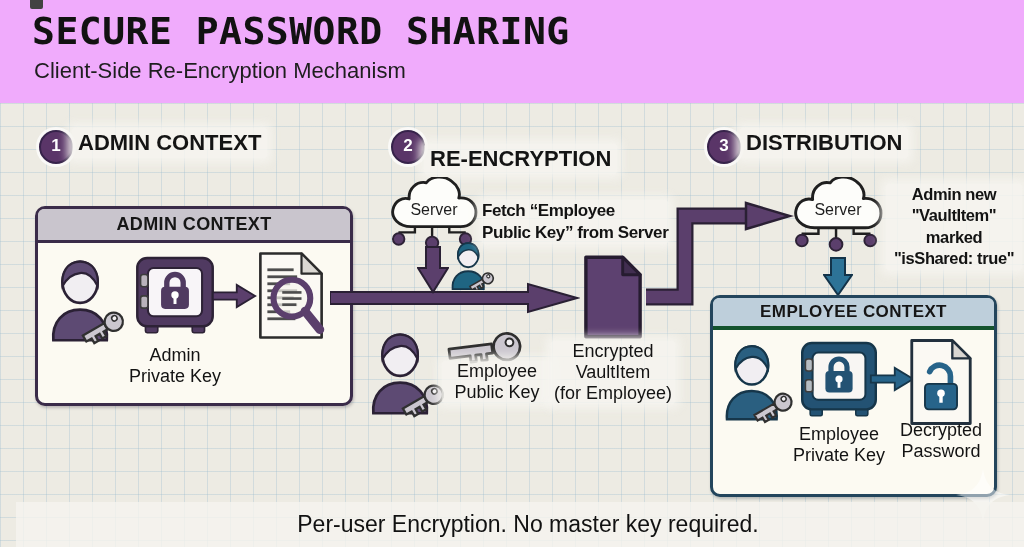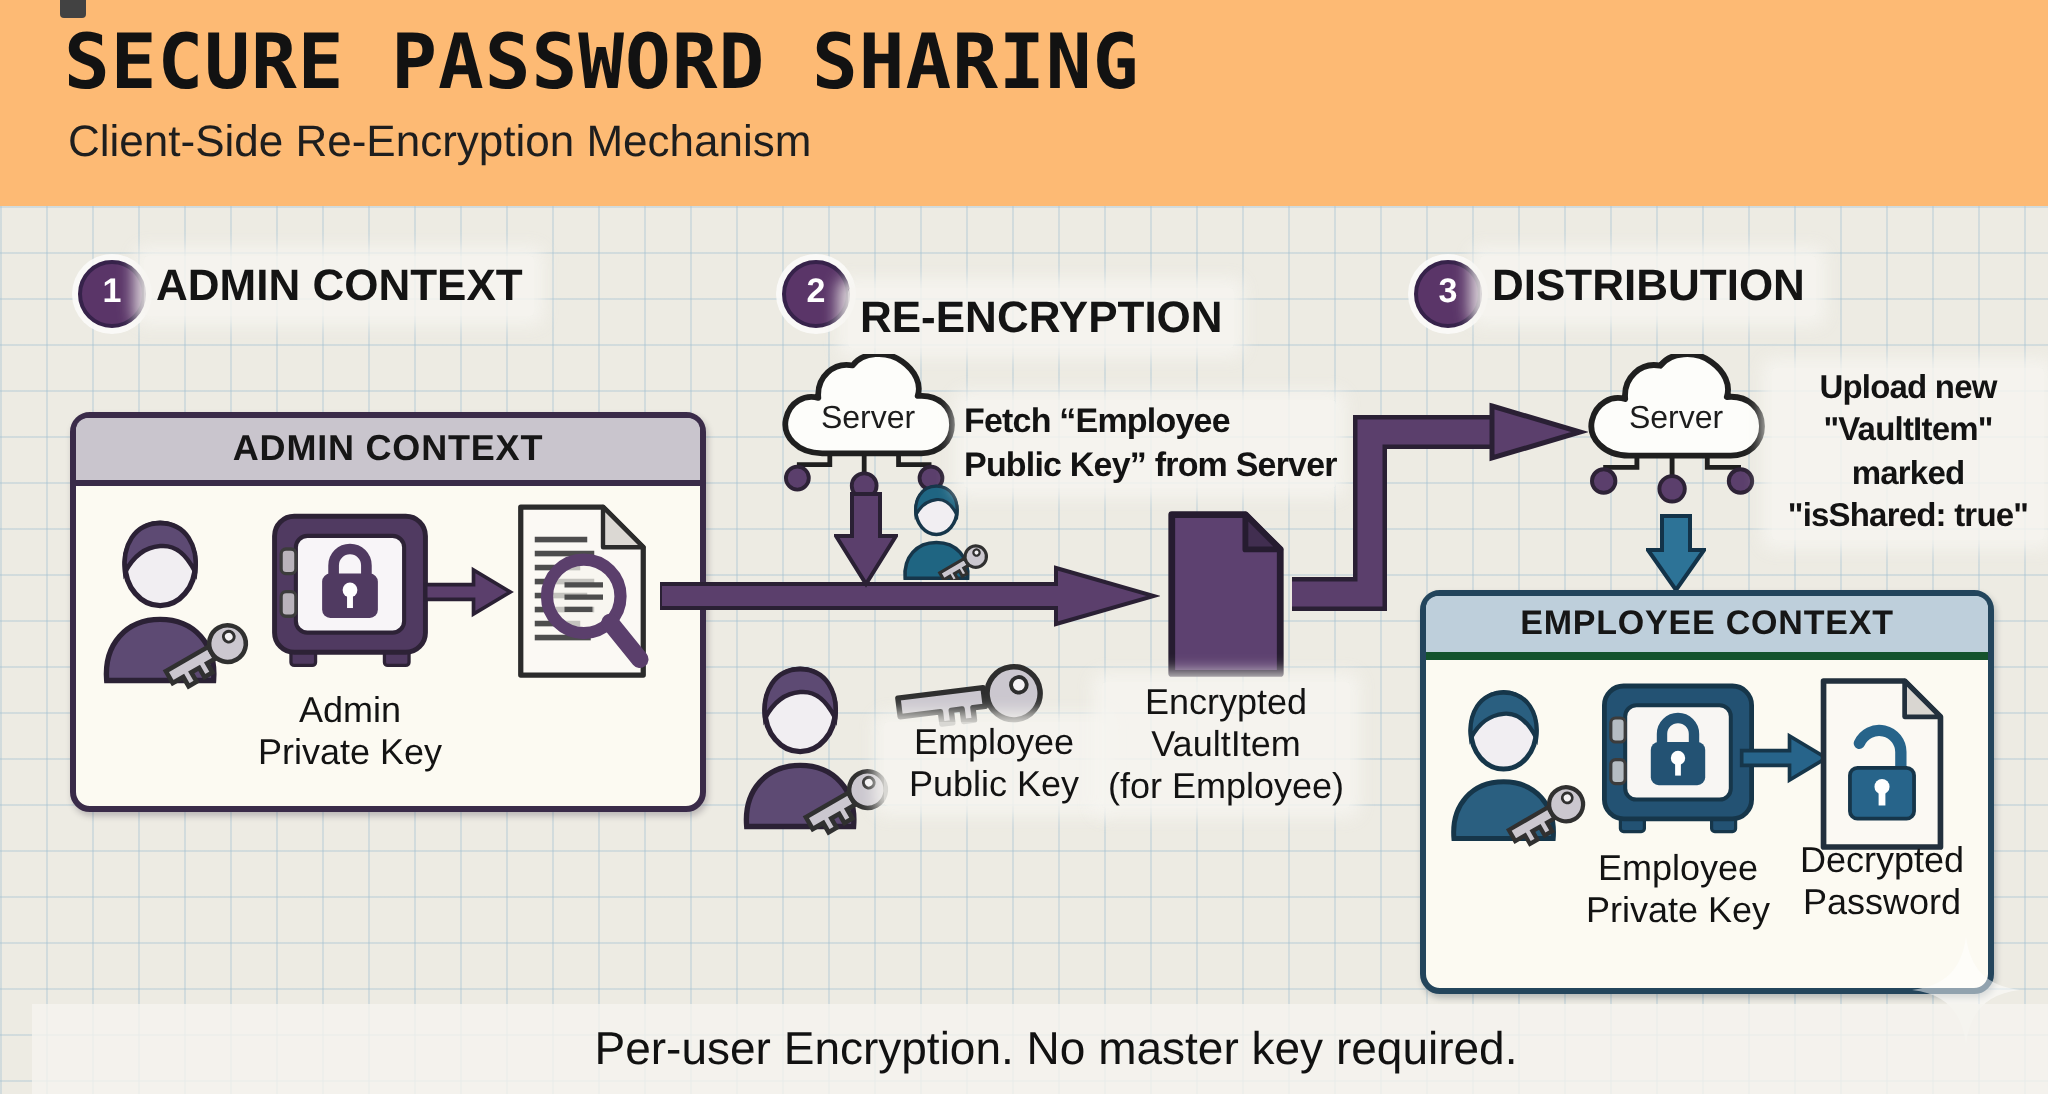--- a/index.html
+++ b/index.html
@@ -1,17 +1,17 @@
 <!DOCTYPE html>
 <html><head>
 <meta charset="utf-8">
 <style>
   html,body{margin:0;padding:0;background:#e9e8e4;}
   #app{position:relative;width:1024px;height:547px;overflow:hidden;
-       background:#fdba74;font-family:"Liberation Sans",sans-serif;color:#141414;}
+       background:#f0abfc;font-family:"Liberation Sans",sans-serif;color:#141414;}
   .abs{position:absolute;}
   .grid-area{left:0;top:103px;width:1024px;height:444px;background-color:#edebe3;
     background-image:linear-gradient(rgba(160,190,208,0.35) 1px,transparent 1px),
                      linear-gradient(90deg,rgba(160,190,208,0.35) 1px,transparent 1px);
     background-size:23px 23px;}
   .title{left:32px;top:8px;font:700 38px/1.25 "DejaVu Sans Mono",monospace;color:#121212;letter-spacing:0.5px;}
   .subtitle{left:34px;top:58px;font:400 22px/1.2 "Liberation Sans",sans-serif;color:#1e1e1e;}
   .corner-mark{left:30px;top:0;width:13px;height:9px;background:#424242;border-radius:0 0 2px 2px;}
   .badge{width:30px;height:30px;border-radius:50%;background:#5a3568;border:2px solid #36224a;
     color:#fff;font:700 17px/27px "Liberation Sans",sans-serif;text-align:center;
@@ -186,21 +186,21 @@
   <svg class="abs" style="left:788px;top:177px;" width="100" height="86" viewBox="0 0 100 88">
     <path d="M48 52 V64 M30 52 V58 H14 V62 M66 52 V58 H82 V62" fill="none" stroke="#1f1f1f" stroke-width="2.5"></path>
     <circle cx="13" cy="65" r="6" fill="#5b3f6c" stroke="#2d2236" stroke-width="2"></circle>
     <circle cx="48" cy="69" r="6.5" fill="#5b3f6c" stroke="#2d2236" stroke-width="2"></circle>
     <circle cx="83" cy="65" r="6" fill="#5b3f6c" stroke="#2d2236" stroke-width="2"></circle>
     <path d="M26 52 C13 52 5 43 7 34 C9 25 17 21 24 23 C23 12 32 4 42 6 C47 -1 60 -2 68 4 C75 9 78 16 76 22 C87 21 94 28 94 37 C94 46 87 52 78 52 Z" fill="#fdfdfa" stroke="#1f1f1f" stroke-width="3" stroke-linejoin="round"></path>
   </svg>
   <div class="abs server-txt" style="left:796px;top:201px;width:84px;">Server</div>
 
   <div class="abs note softbg" style="left:886px;top:184px;width:136px;text-align:center;font-size:16.5px;">
-    <div>Upload new</div>
+    <div>Admin new</div>
     <div>"VaultItem"</div>
     <div>marked</div>
     <div>"isShared: true"</div>
   </div>
 
   <svg class="abs" style="left:823px;top:256px;" width="30" height="42" viewBox="0 0 30 40">
     <path d="M8 1 H22 V18 H29 L15 38 L1 18 H8 Z" fill="#2d7397" stroke="#133349" stroke-width="2"></path>
   </svg>
 
   <div class="abs ctx-box blue" style="left:710px;top:295px;width:281px;height:196px;">

